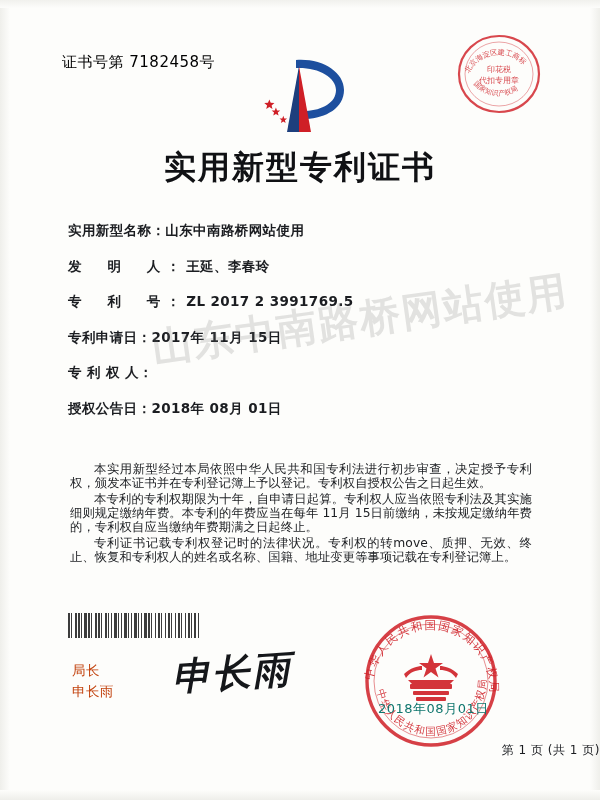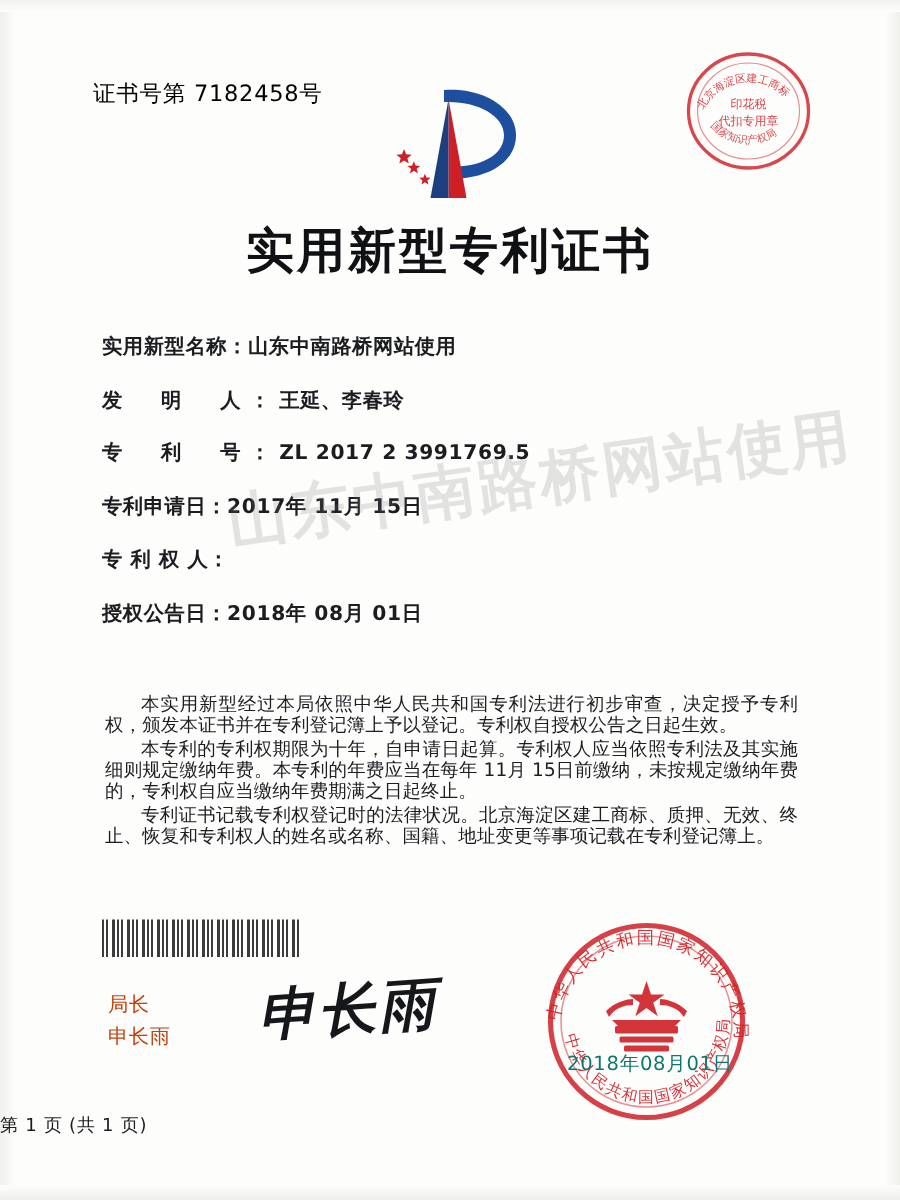--- a/index.html
+++ b/index.html
@@ -172,21 +172,21 @@
     transform: rotate(-8deg);
     pointer-events: none;
     letter-spacing: 2px;
   }
   
   .footer {
     position: absolute;
     left: 0;
     right: 0;
     top: 742px;
-    text-align: left;
+    text-align: right;
     font-size: 12px;
     color: #1b1d21;
     letter-spacing: 0.5px;
   }
   .edge {
     position: absolute;
     pointer-events: none;
   }
   .edge-left  { left: 0;  top: 0; width: 10px;  height: 800px; background: linear-gradient(90deg, #efefeb, #fdfdfb); }
   .edge-right { right: 0; top: 0; width: 10px;  height: 800px; background: linear-gradient(270deg, #efefeb, #fdfdfb); }
@@ -262,21 +262,21 @@
     </div>
     <div class="field-row">
       <span class="field-label">授权公告日：</span>
       <span class="field-value">2018年 08月 01日</span>
     </div>
   </div>
 
   <div class="body-text">
     <p>本实用新型经过本局依照中华人民共和国专利法进行初步审查，决定授予专利权，颁发本证书并在专利登记簿上予以登记。专利权自授权公告之日起生效。</p>
     <p>本专利的专利权期限为十年，自申请日起算。专利权人应当依照专利法及其实施细则规定缴纳年费。本专利的年费应当在每年 11月 15日前缴纳，未按规定缴纳年费的，专利权自应当缴纳年费期满之日起终止。</p>
-    <p>专利证书记载专利权登记时的法律状况。北京海淀区建工商标、质押、无效、终止、恢复和专利权人的姓名或名称、国籍、地址变更等事项记载在专利登记簿上。</p>
+    <p>专利证书记载专利权登记时的法律状况。专利权的转move、质押、无效、终止、恢复和专利权人的姓名或名称、国籍、地址变更等事项记载在专利登记簿上。</p>
   </div>
 
   <div class="barcode"></div>
 
   <div class="sig-labels">
     <div>局长</div>
     <div>申长雨</div>
   </div>
   <div class="sig-script">申长雨</div>
 

